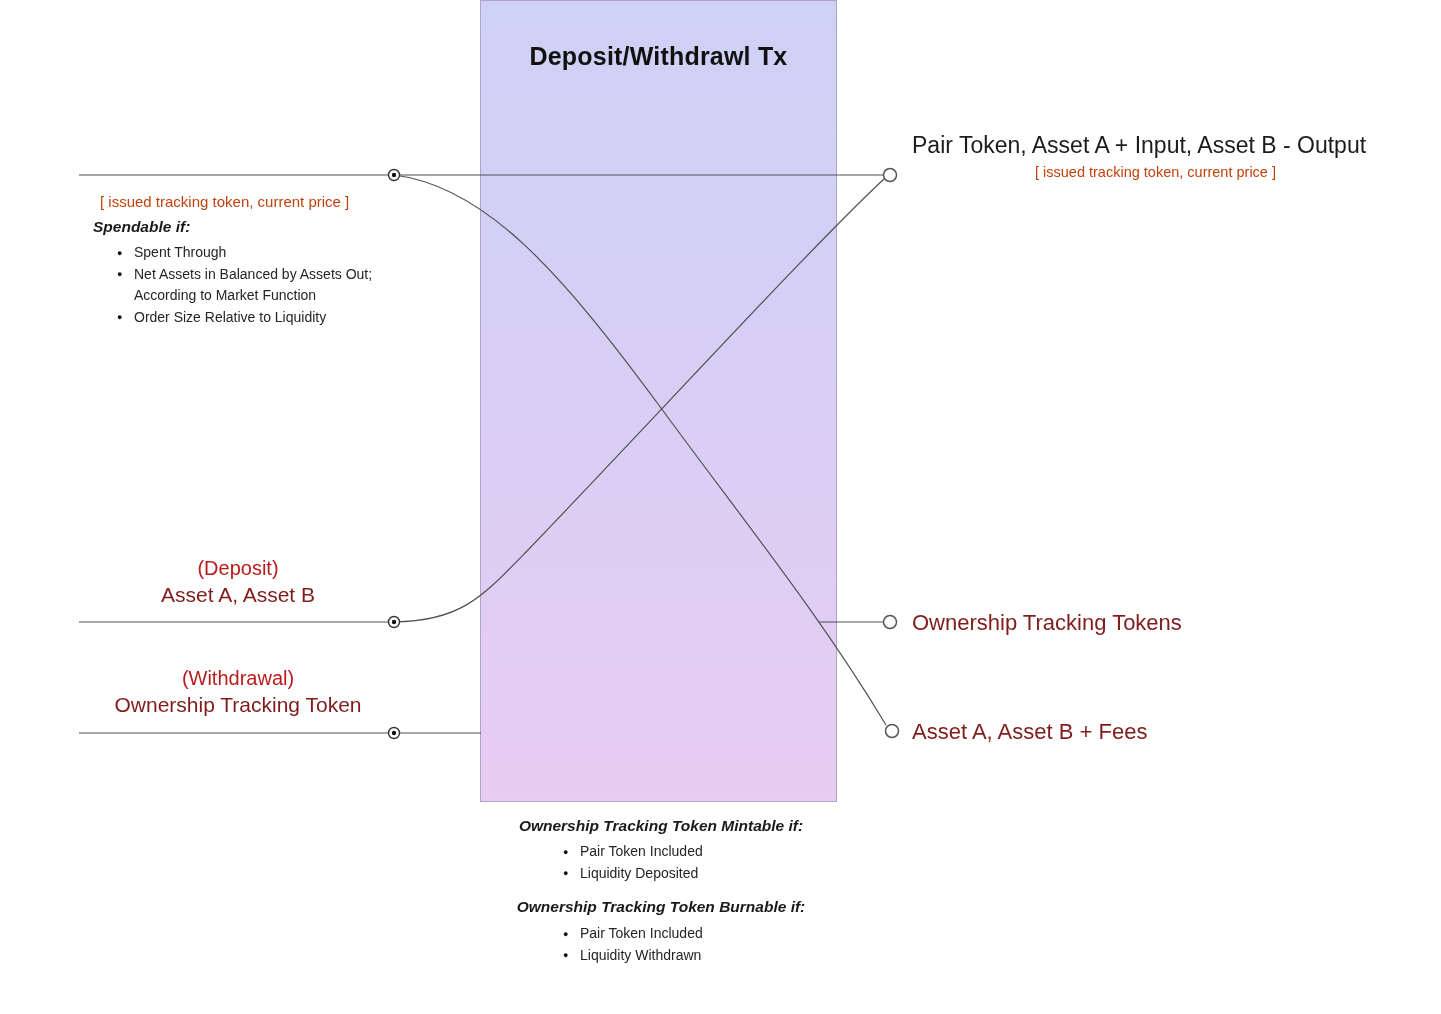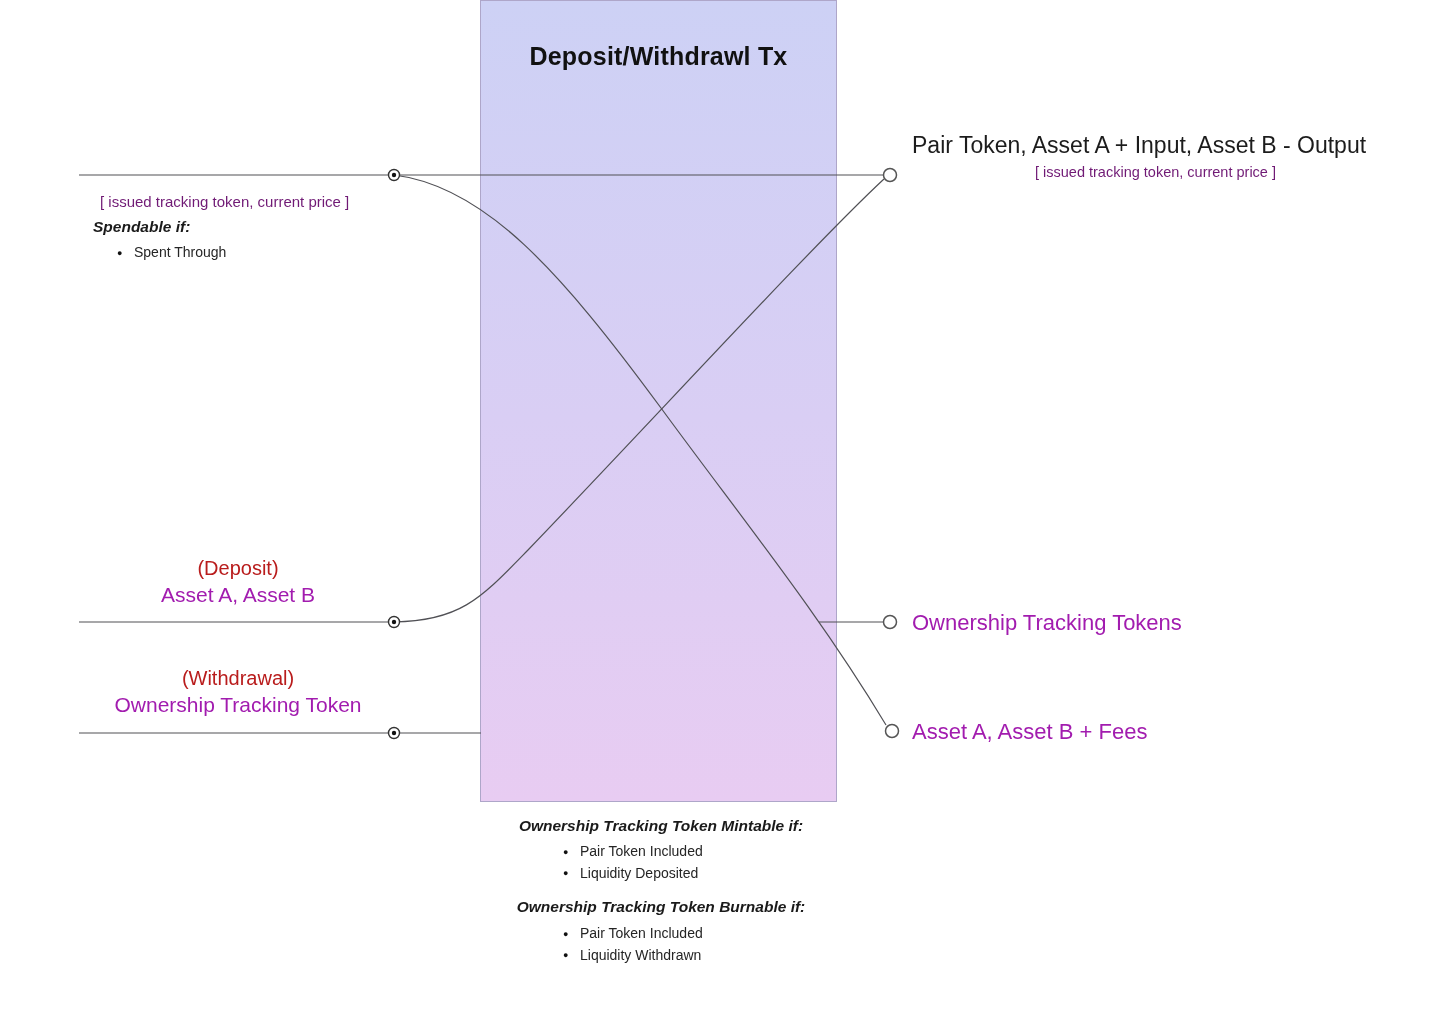--- a/index.html
+++ b/index.html
@@ -13,29 +13,29 @@
     left:467px;top:0;width:357px;height:802px;
     background:linear-gradient(180deg,#cdd1f5 0%,#d9cef4 52%,#e8ccf2 100%);
     border:1px solid #aea6c9;box-sizing:border-box;z-index:1;
   }
   #tx-title{width:100%;text-align:center;margin-top:41px;font-size:25px;font-weight:bold;color:#111;letter-spacing:0.2px;}
   
   #wires{left:0;top:0;width:1441px;height:1014px;z-index:2;pointer-events:none;}
   
   .txt{z-index:3;white-space:nowrap;}
   .h1{font-size:23px;color:#1c1c1c;}
-  .sub{font-size:15px;color:#701a75;}
+  .sub{font-size:15px;color:#c2410c;}
   .cond-header{font-size:15.5px;font-weight:bold;font-style:italic;color:#1a1a1a;}
   ul.blist{list-style:none;margin:0;padding:0;font-size:14px;color:#252525;line-height:21.5px;}
   ul.blist li{position:relative;padding-left:17px;}
   ul.blist li::before{content:"\25CF";position:absolute;left:0;top:0.5px;font-size:9px;color:#111;}
   .wrapli{white-space:normal;max-width:282px;}
   .centered{text-align:center;}
   .tag{font-size:20px;color:#b91c1c;}
-  .label-lg{font-size:21px;color:#a21caf;}
+  .label-lg{font-size:21px;color:#7f1d1d;}
   .note-header{font-size:15.5px;font-weight:bold;font-style:italic;color:#1a1a1a;text-align:center;}
 </style>
 </head>
 <body>
 
 <div id="canvas">
 
   <div id="tx-box" class="abs">
     <div id="tx-title">Deposit/Withdrawl Tx</div>
   </div>
@@ -75,20 +75,22 @@
       <circle cx="877" cy="175" r="6.5"></circle>
       <circle cx="877" cy="622" r="6.5"></circle>
       <circle cx="879" cy="731" r="6.5"></circle>
     </g>
   </svg>
 
   <div class="abs txt sub" style="left:87px;top:193px;">[ issued tracking token, current price ]</div>
   <div class="abs txt cond-header" style="left:80px;top:218px;">Spendable if:</div>
   <ul class="abs blist" style="left:104px;top:242px;">
     <li>Spent Through</li>
+    <li class="wrapli">Net Assets in Balanced by Assets Out; According to Market Function</li>
+    <li>Order Size Relative to Liquidity</li>
   </ul>
 
   <div class="abs txt tag centered" style="left:67px;top:557px;width:316px;">(Deposit)</div>
   <div class="abs txt label-lg centered" style="left:67px;top:583px;width:316px;">Asset A, Asset B</div>
 
   <div class="abs txt tag centered" style="left:67px;top:667px;width:316px;">(Withdrawal)</div>
   <div class="abs txt label-lg centered" style="left:67px;top:693px;width:316px;">Ownership Tracking Token</div>
 
   <div class="abs txt h1" style="left:899px;top:132px;">Pair Token, Asset A + Input, Asset B - Output</div>
   <div class="abs txt sub centered" style="left:899px;top:164px;width:487px;font-size:14.5px;">[ issued tracking token, current price ]</div>

